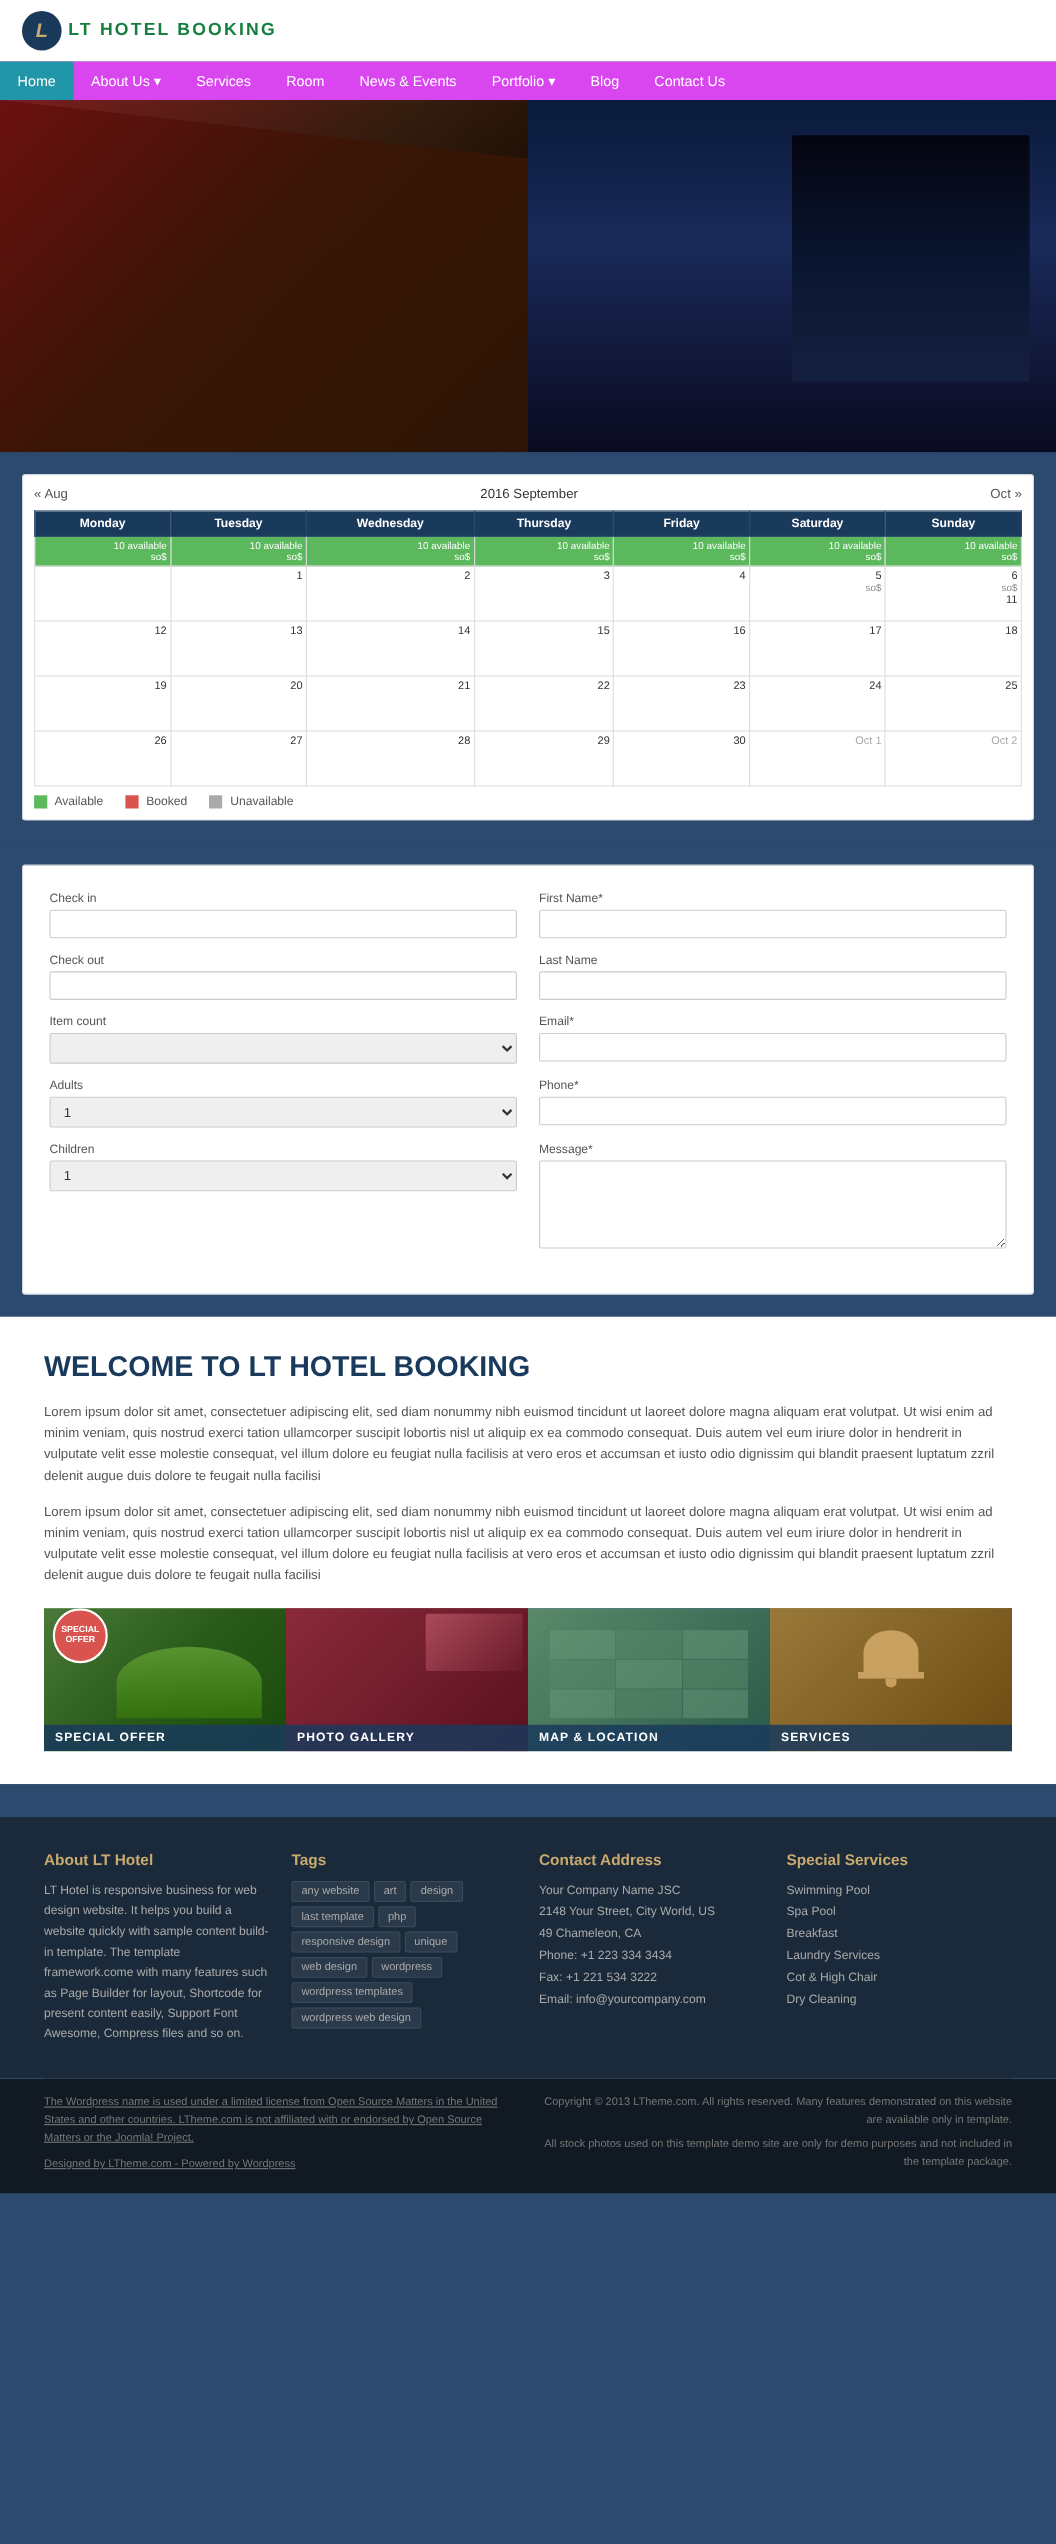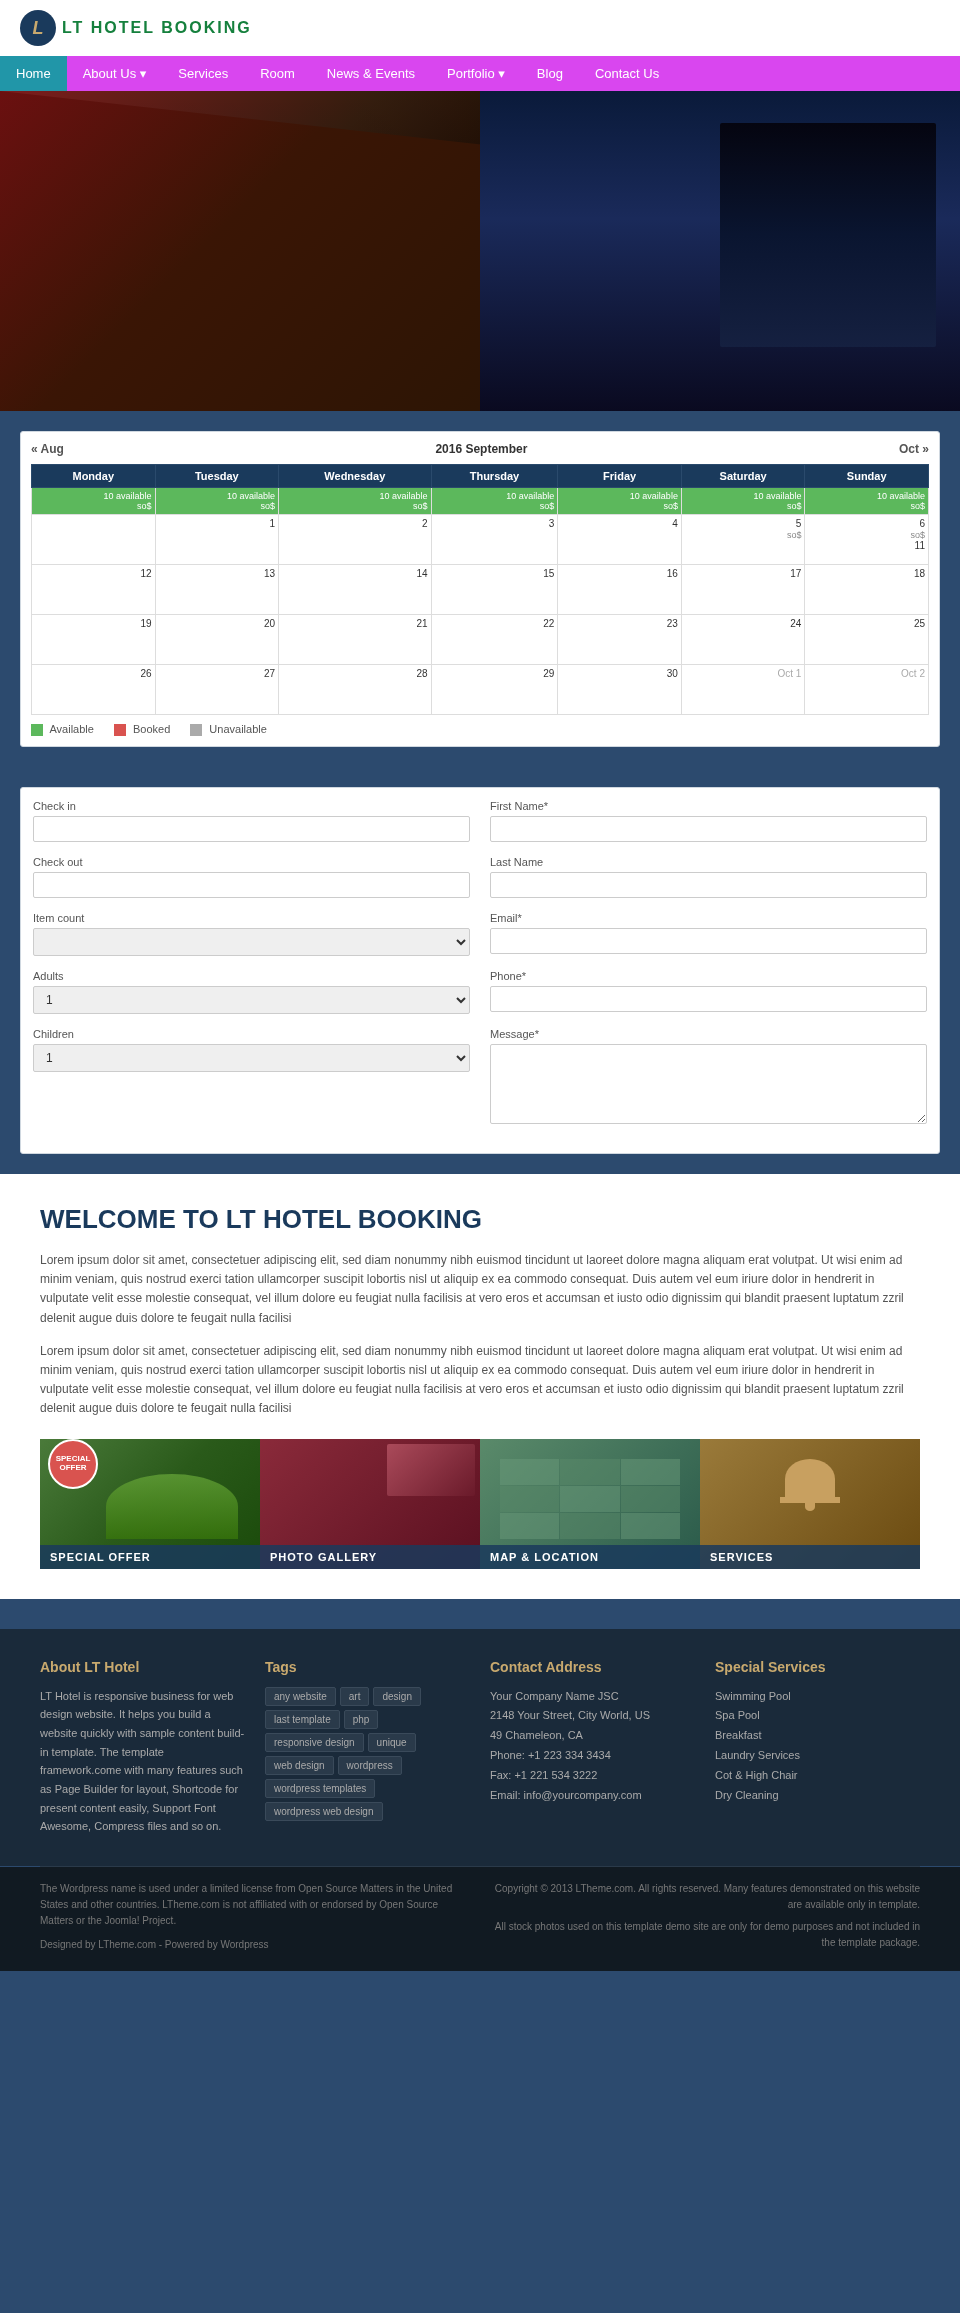--- a/index.html
+++ b/index.html
@@ -20,39 +20,39 @@
     
     .hero { width: 100%; height: 320px; background: linear-gradient(135deg, #8b2020 0%, #3a2010 30%, #1a0a00 50%, #1a2a4a 70%, #0a0a2a 100%); position: relative; overflow: hidden; }
     .hero-overlay { position: absolute; inset: 0; background: linear-gradient(to bottom, rgba(0,0,0,0.1), rgba(0,0,0,0.3)); }
     .hero-bed { position: absolute; bottom: 0; left: 0; width: 60%; height: 100%; background: linear-gradient(135deg, #6b1010 0%, #3a1505 40%, #2a1505 100%); clip-path: polygon(0 0, 100% 20%, 100% 100%, 0 100%); }
     .hero-window { position: absolute; right: 0; top: 0; width: 50%; height: 100%; background: linear-gradient(180deg, #0a1a3a 0%, #1a2a5a 40%, #0a0a20 100%); }
     .hero-city { position: absolute; right: 5%; top: 10%; width: 45%; height: 70%; background: linear-gradient(180deg, #050510 0%, #0a1530 50%, #152040 100%); border-radius: 2px; }
 
     
     .calendar-section { background: #e8eef5; padding: 20px; margin: 0; }
     .calendar-container { background: #fff; border: 1px solid #d0d8e0; border-radius: 3px; padding: 10px; }
-    .calendar-nav { display: flex; justify-content: space-between; align-items: center; margin-bottom: 8px; font-size: 12px; color: #555; font-weight: bold; }
+    .calendar-nav { display: flex; justify-content: space-between; align-items: center; margin-bottom: 8px; font-size: 12px; color: #555; }
     .calendar-nav span.month-title { font-size: 12px; color: #333; }
     .calendar-table { width: 100%; border-collapse: collapse; }
     .calendar-table th { background: #1a3a5c; color: #fff; padding: 5px 3px; font-size: 11px; text-align: center; border: 1px solid #2a4a6c; }
     .calendar-table td { border: 1px solid #ddd; padding: 3px; font-size: 10px; color: #333; vertical-align: top; height: 50px; text-align: right; }
     .calendar-table td.header-row { background: #5cb85c; color: #fff; height: auto; }
     .calendar-table td.header-row .avail-text { color: #fff; font-size: 9px; display: block; }
     .calendar-table td.header-row .slot-text { color: #fff; font-size: 9px; display: block; }
 
     
     .legend { display: flex; gap: 20px; margin-top: 8px; align-items: center; font-size: 11px; color: #555; }
     .legend-dot { width: 12px; height: 12px; display: inline-block; margin-right: 4px; }
     .legend-available { background: #5cb85c; }
     .legend-booked { background: #d9534f; }
     .legend-unavailable { background: #aaa; }
 
     
     .booking-form { background: #e8eef5; padding: 20px; }
-    .form-container { background: #fff; border: 1px solid #d0d8e0; border-radius: 3px; padding: 12px; }
+    .form-container { background: #fff; border: 1px solid #d0d8e0; border-radius: 3px; padding: 24px; }
     .form-row { display: flex; gap: 20px; margin-bottom: 14px; }
     .form-group { flex: 1; }
     .form-group label { display: block; font-size: 11px; color: #555; margin-bottom: 4px; }
     .form-group input, .form-group select, .form-group textarea { width: 100%; border: 1px solid #ccc; padding: 5px 8px; font-size: 12px; border-radius: 2px; color: #333; }
     .form-group textarea { height: 80px; resize: vertical; }
     .form-group select { appearance: auto; }
 
     
     .welcome-section { background: #fff; padding: 30px 40px; }
     .welcome-title { font-size: 26px; font-weight: bold; color: #1a3a5c; margin-bottom: 16px; text-transform: uppercase; }
@@ -75,21 +75,21 @@
     .footer-col { flex: 1; }
     .footer-col-title { color: #c8a96e; font-size: 14px; font-weight: bold; margin-bottom: 12px; }
     .footer-text { color: #aaa; font-size: 11px; line-height: 1.7; }
 
     
     .tags-container { display: flex; flex-wrap: wrap; gap: 4px; }
     .tag { background: #2a3a4a; color: #aaa; border: 1px solid #3a4a5a; padding: 3px 8px; font-size: 10px; border-radius: 2px; }
 
     
     .footer-bottom { background: #111a22; padding: 14px 40px; display: flex; gap: 20px; }
-    .footer-bottom-left { flex: 1; color: #777; font-size: 10px; line-height: 1.6; }
+    .footer-bottom-left { flex: 1; color: #777; font-size: 10px; line-height: 1.6; text-decoration: underline; }
     .footer-bottom-right { flex: 1; color: #777; font-size: 10px; line-height: 1.6; text-align: right; }
     .footer-bottom-right p { margin-bottom: 6px; }
 
     
     .contact-info { color: #aaa; font-size: 11px; line-height: 1.8; }
 
     
     .special-services { color: #aaa; font-size: 11px; line-height: 1.8; }
 
     

